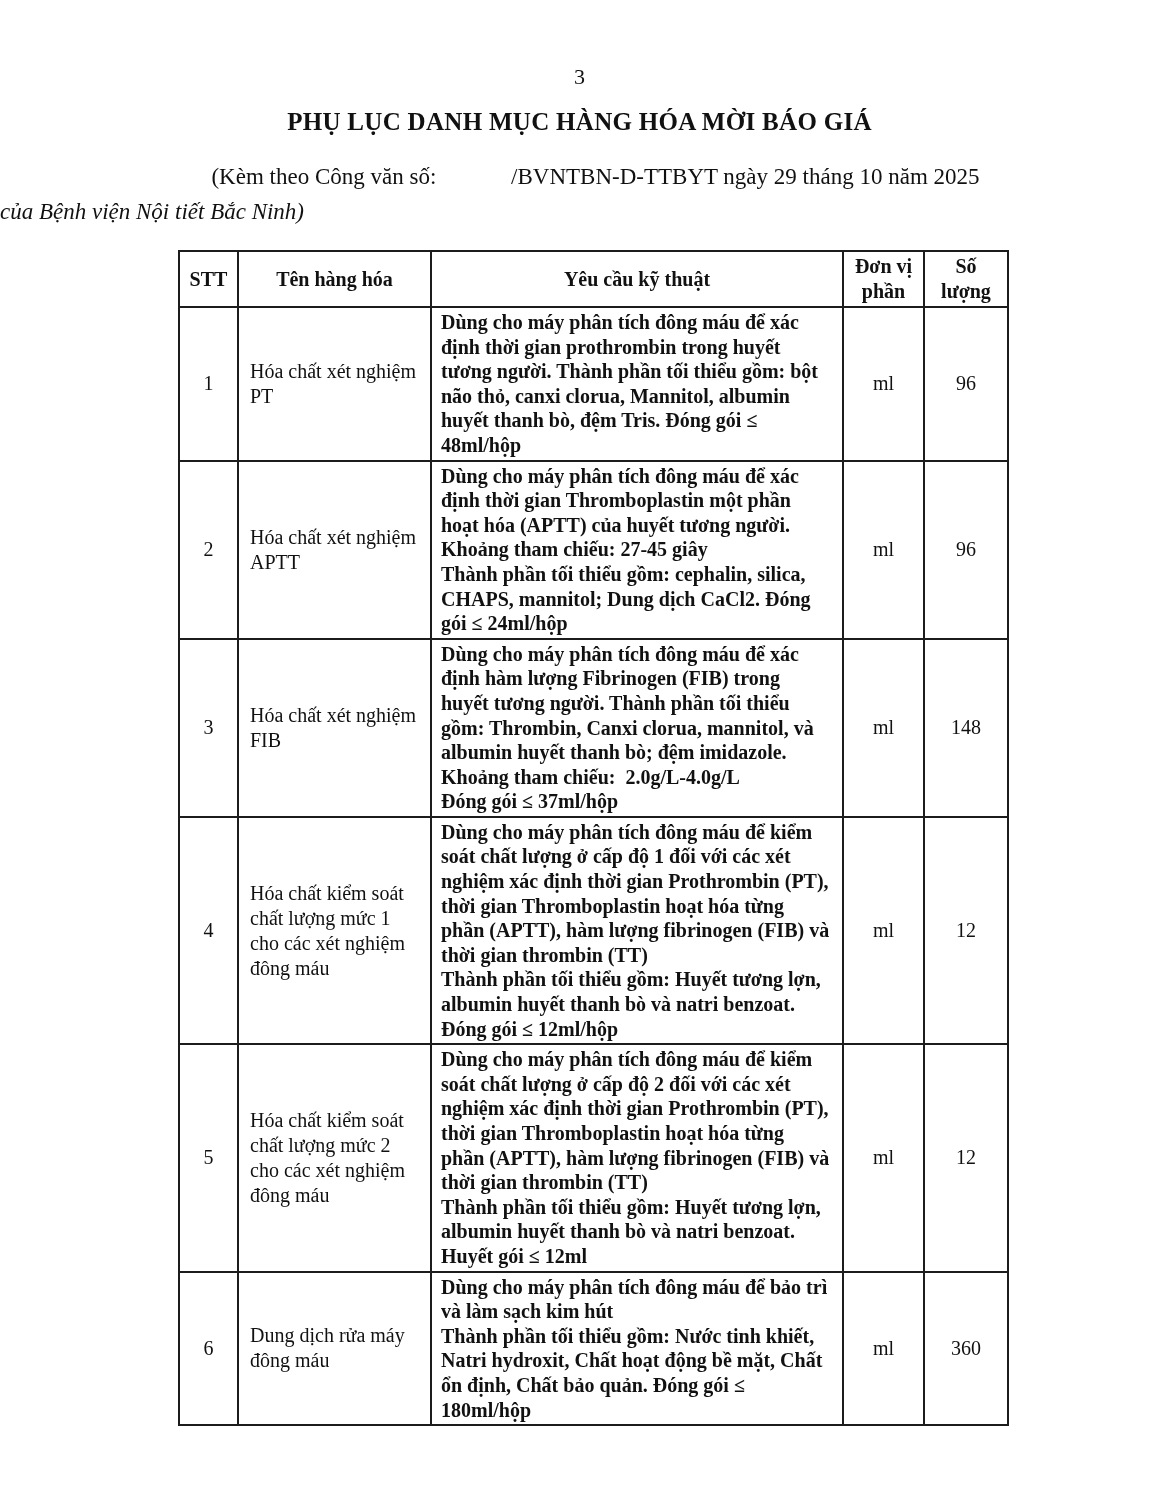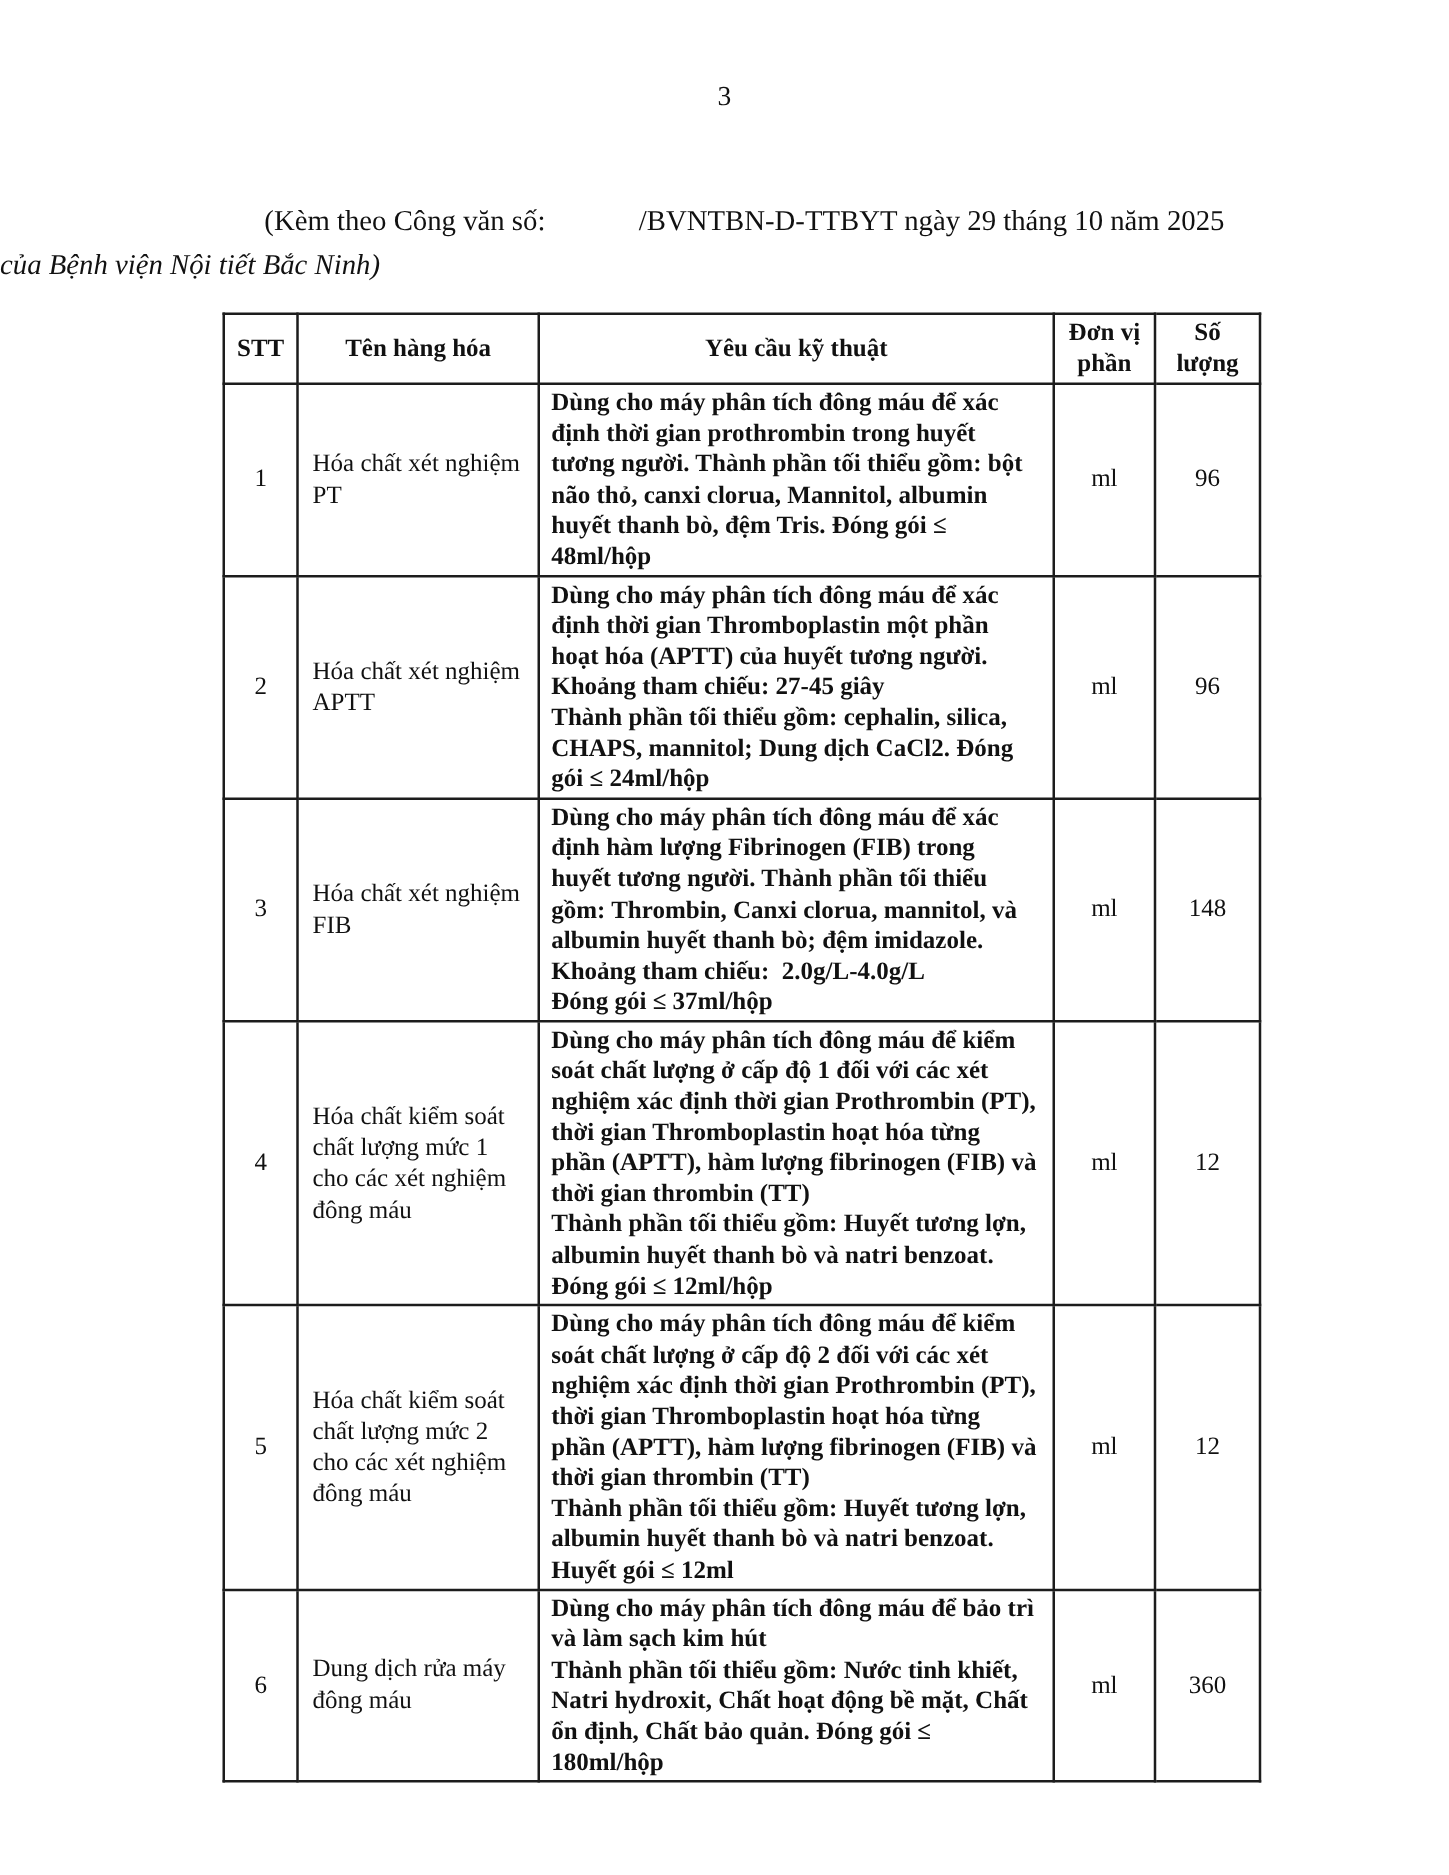--- a/index.html
+++ b/index.html
@@ -105,20 +105,21 @@
     padding: 0 2px;
   }
 </style>
 </head>
 <body>
 
 <div class="page">
 
   <div class="page-number">3</div>
 
+  <div class="doc-title">PHỤ LỤC DANH MỤC HÀNG HÓA MỜI BÁO GIÁ</div>
 
   <div class="doc-subtitle-1">(Kèm theo Công văn số: &nbsp;&nbsp;&nbsp;&nbsp;&nbsp;&nbsp;&nbsp;&nbsp;&nbsp;&nbsp;&nbsp; /BVNTBN-D-TTBYT ngày 29 tháng 10 năm 2025</div>
   <div class="doc-subtitle-2">của Bệnh viện Nội tiết Bắc Ninh)</div>
 
   <table class="goods-table">
     <colgroup>
       <col style="width:59px">
       <col style="width:193px">
       <col style="width:412px">
       <col style="width:81px">

